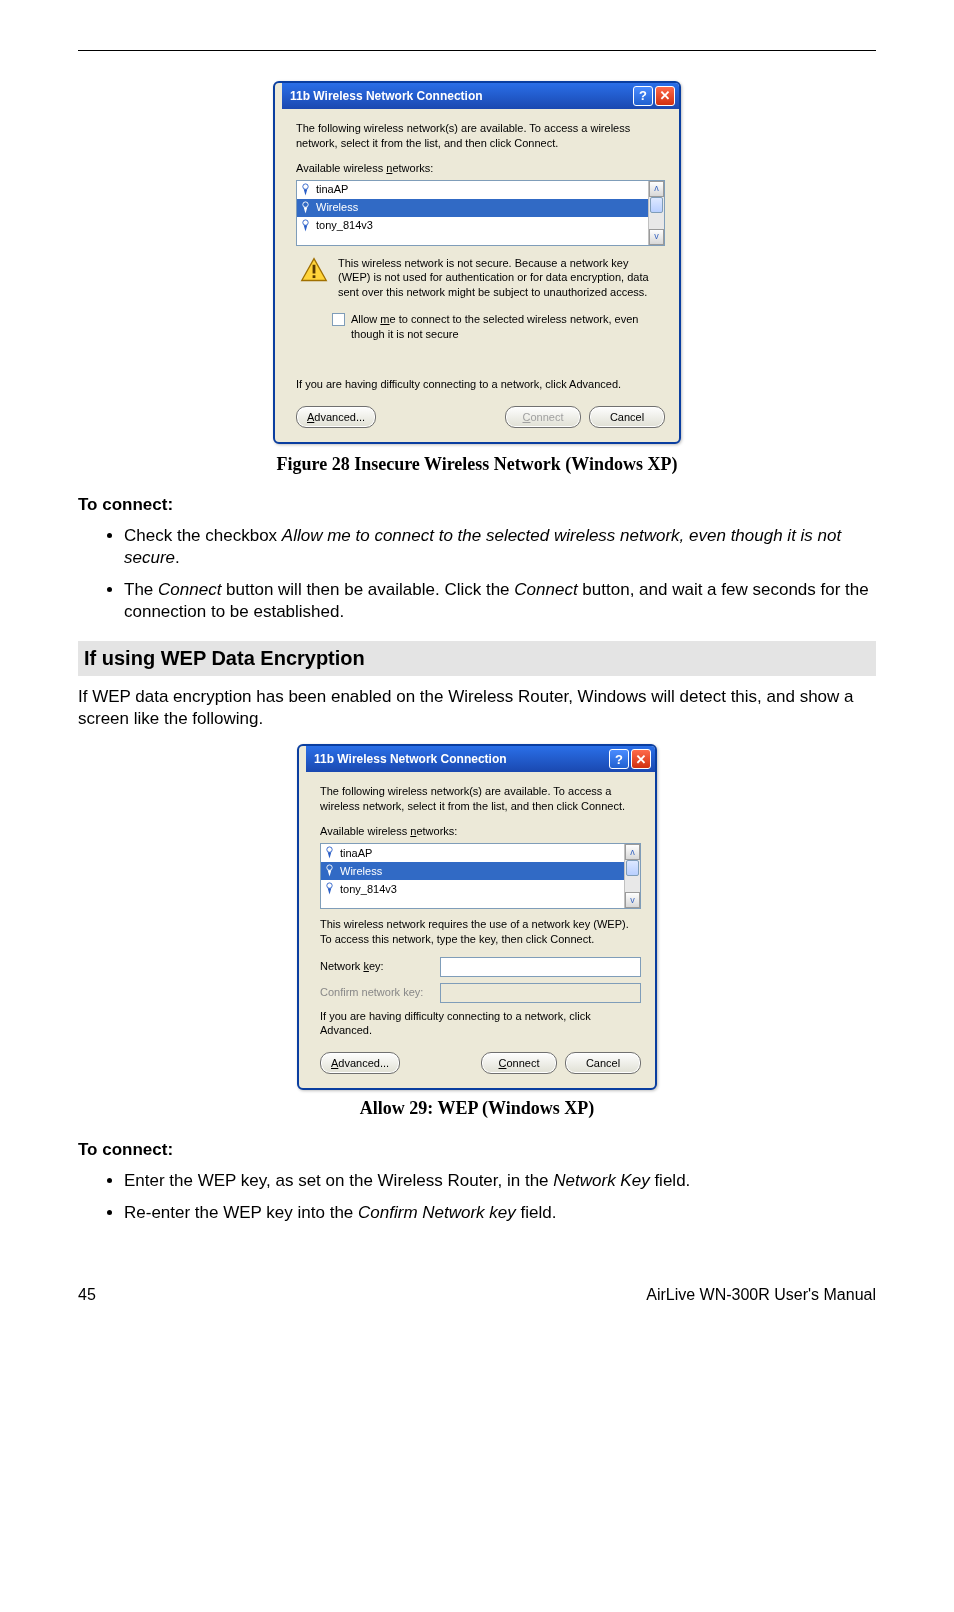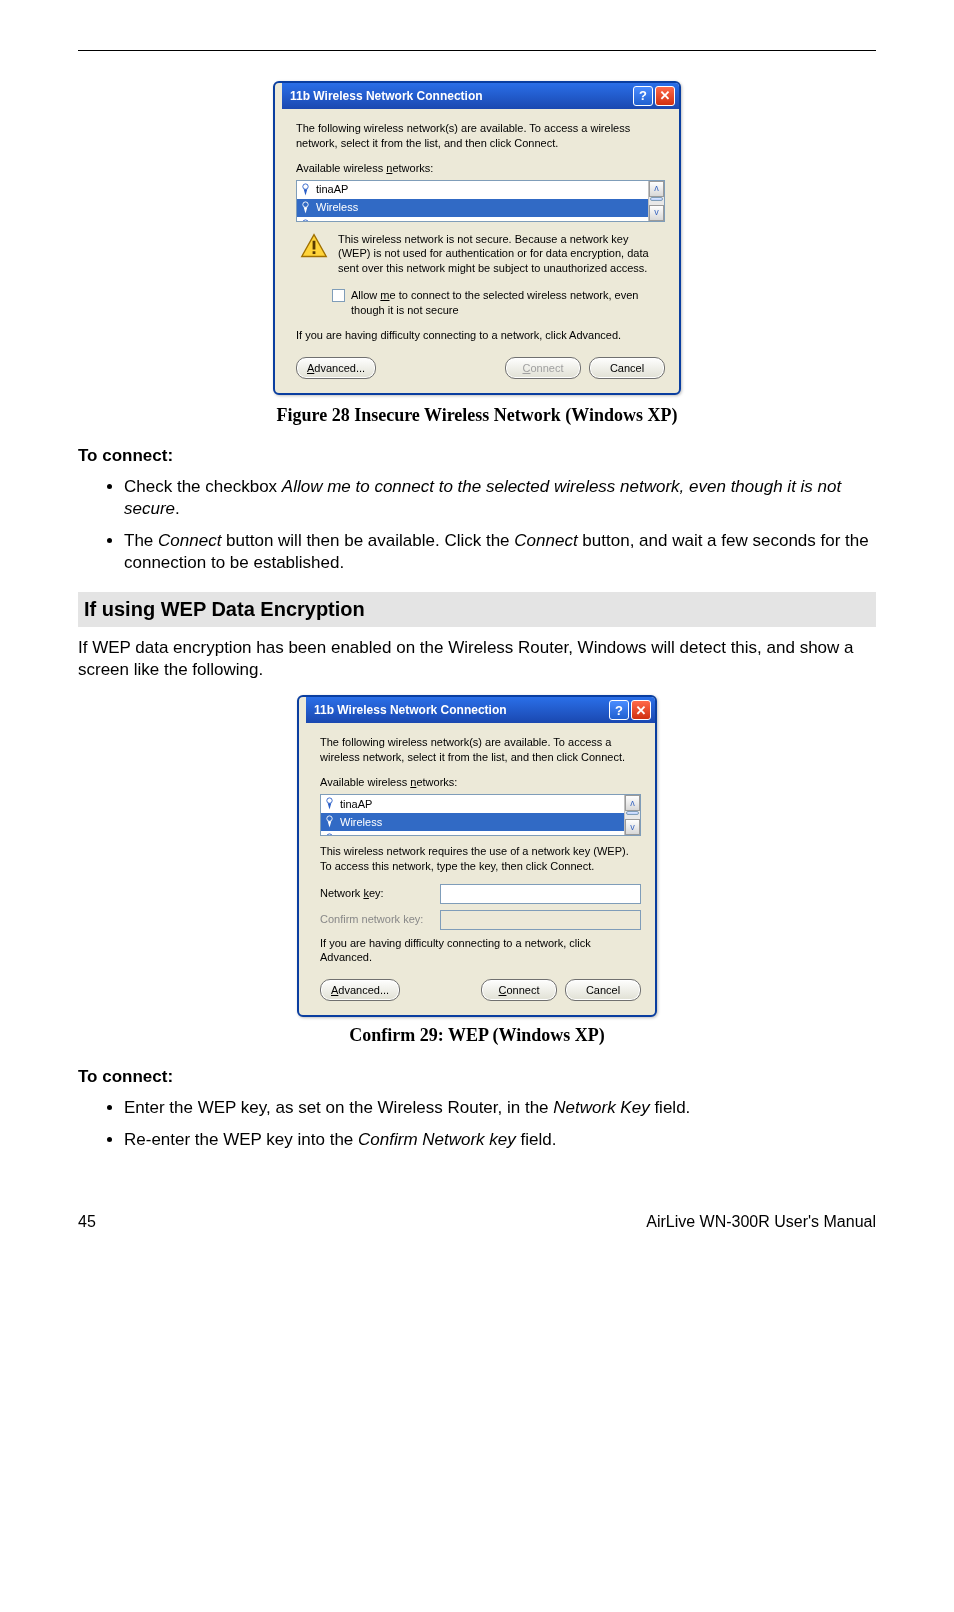--- a/index.html
+++ b/index.html
@@ -52,21 +52,21 @@
   }
   .titlebar-help { background: linear-gradient(#4a8cff,#2060d0); color: #fff; }
   .titlebar-close { background: linear-gradient(#ff6a4a,#d03010); color: #fff; }
   .dlg-body { padding: 12px 14px 14px 14px; }
   .dlg-text { font-size: 11px; line-height: 1.35; margin-bottom: 10px; }
   .dlg-label { font-size: 11px; margin: 6px 0 4px 0; }
   .dlg-label .ul { text-decoration: underline; }
   .listbox {
     border: 1px solid #7f9db9;
     background: #fff;
-    height: 42px;
+    height: 66px;
     position: relative;
   }
   .listbox-inner { overflow: hidden; height: 100%; }
   .list-item {
     display: flex;
     align-items: center;
     gap: 6px;
     height: 18px;
     padding: 0 4px;
     font-size: 11px;
@@ -121,21 +121,21 @@
     font-size: 11px;
   }
   .check-row.left { padding-left: 18px; }
   .xp-check {
     width: 13px; height: 13px;
     border: 1px solid #7f9db9;
     background: #fff;
     flex-shrink: 0;
     margin-top: 1px;
   }
-  .advice { font-size: 11px; margin: 4px 0 14px 0; }
+  .advice { font-size: 11px; margin: 29px 0 14px 0; }
   .btn-row { display:flex; align-items:center; gap: 8px; }
   .btn-row .spacer { flex:1; }
   .xp-btn {
     min-width: 76px;
     height: 22px;
     font-size: 11px;
     background: linear-gradient(#fefefe,#e0e0d4);
     border: 1px solid #707070;
     border-radius: 10px;
     box-shadow: 0 0 0 1px #fff inset;
@@ -344,21 +344,21 @@
       <div class="btn-row">
         <button class="xp-btn"><span style="text-decoration:underline">A</span><span>dvanced...</span></button>
         <span class="spacer"></span>
         <button class="xp-btn"><span style="text-decoration:underline">C</span><span>onnect</span></button>
         <button class="xp-btn">Cancel</button>
       </div>
     </div>
   </div>
 </div>
 
-<div class="caption">Confirm 29: WEP (Windows XP)</div>
+<div class="caption">Allow 29: WEP (Windows XP)</div>
 
 <div class="body-bold">To connect:</div>
 <ul class="body-list">
   <li>
     <span>Enter the WEP key, as set on the Wireless Router, in the </span><span class="italic">Network Key</span><span> field.</span>
   </li>
   <li>
     <span>Re-enter the WEP key into the </span><span class="italic">Confirm Network key</span><span> field.</span>
   </li>
 </ul>

